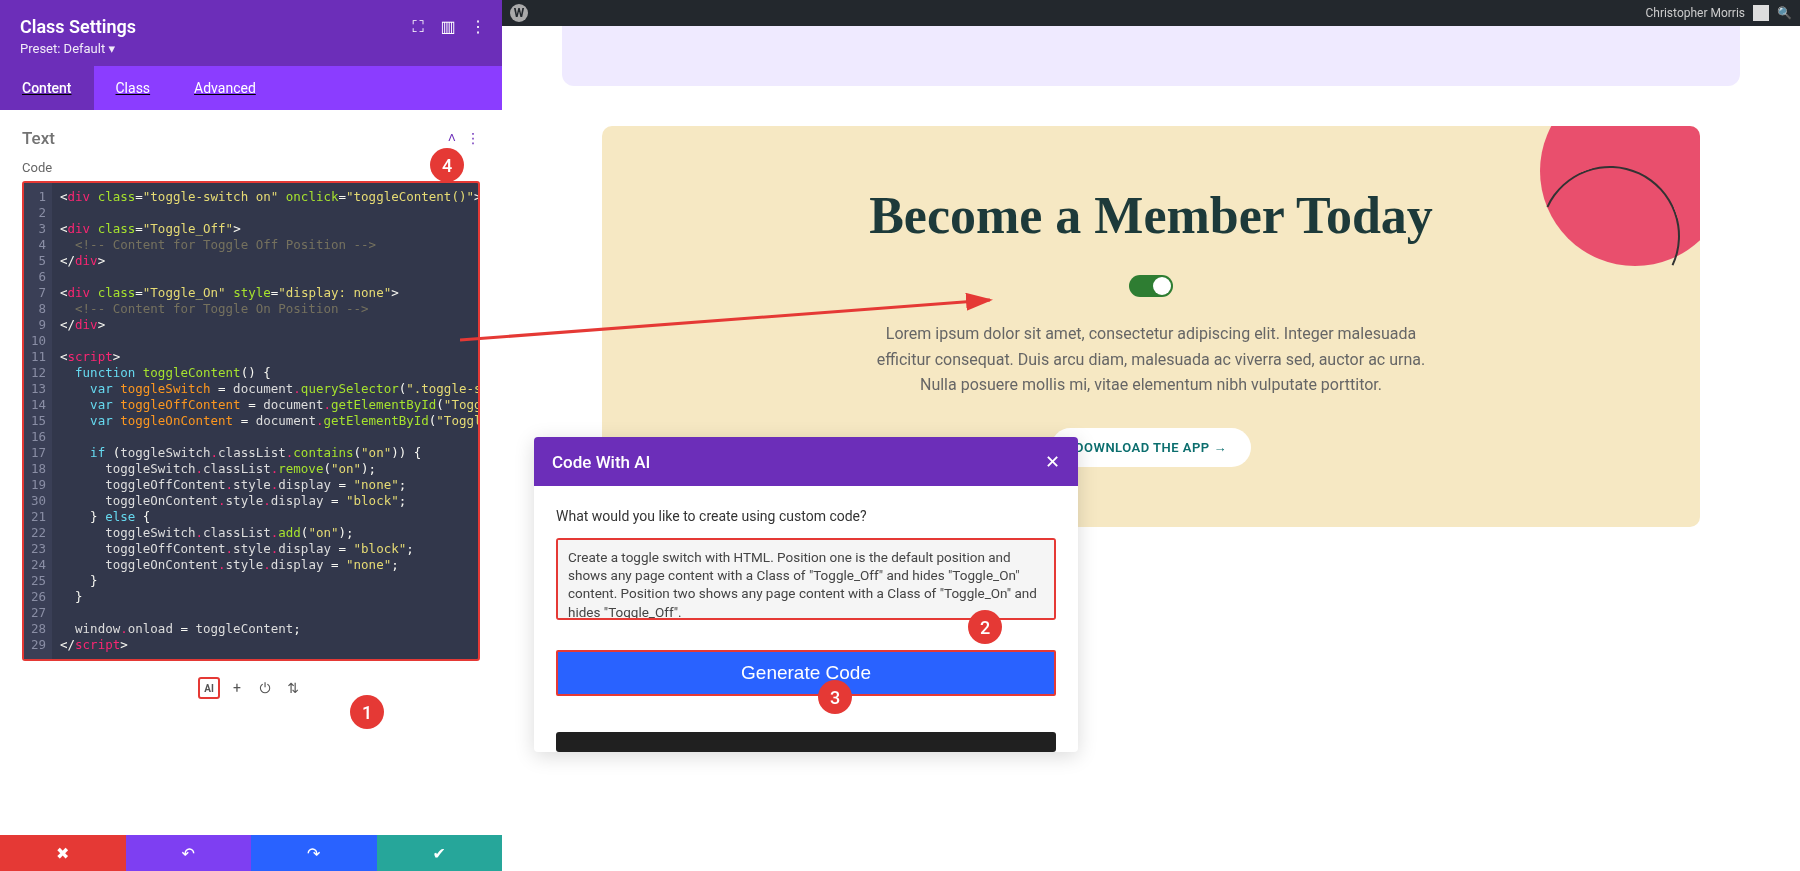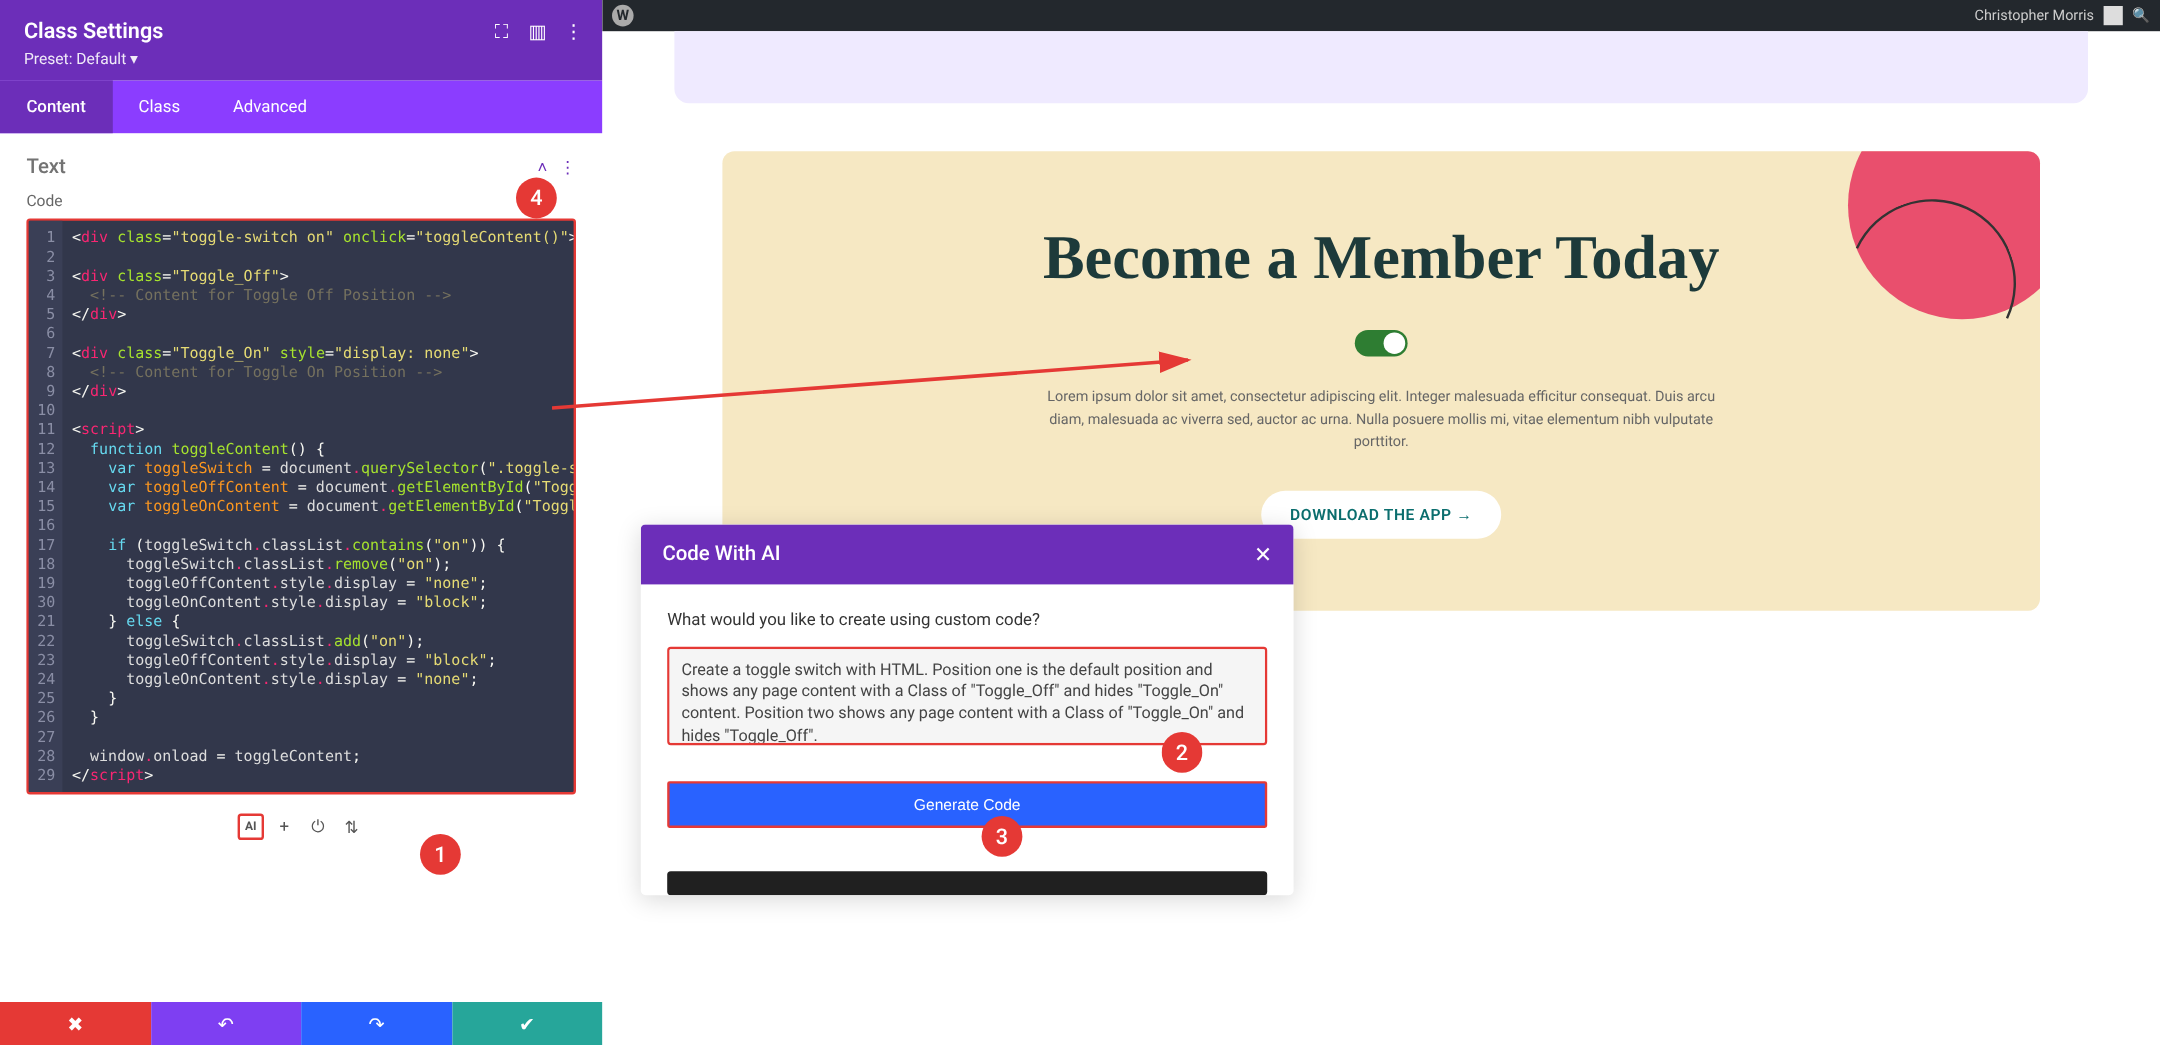--- a/index.html
+++ b/index.html
@@ -6,21 +6,21 @@
 body { font-family: -apple-system, BlinkMacSystemFont, "Segoe UI", Roboto, sans-serif; background: #fff; overflow: hidden; width: 1800px; height: 871px; position: relative; }
 
 
 .left-panel { position: absolute; left: 0; top: 0; width: 502px; height: 871px; background: #fff; }
 .panel-header { background: #6c2eb9; color: #fff; padding: 16px 20px 10px; position: relative; }
 .panel-title { font-size: 18px; font-weight: 600; }
 .panel-preset { font-size: 13px; opacity: 0.9; margin-top: 4px; }
 .header-icons { position: absolute; right: 16px; top: 18px; display: flex; gap: 14px; }
 .header-icon { width: 16px; height: 16px; display: flex; align-items: center; justify-content: center; color: #fff; font-size: 16px; cursor: pointer; }
 
-.tabs { background: #8b3dff; display: flex; }
+.tabs { background: #8b3dff; display: flex; text-decoration: underline; }
 .tab { padding: 14px 22px; color: #fff; font-size: 14px; cursor: pointer; }
 .tab.active { background: #6c2eb9; font-weight: 500; }
 
 .section { padding: 18px 22px 8px; }
 .section-header { display: flex; justify-content: space-between; align-items: center; margin-bottom: 12px; }
 .section-title { color: #737373; font-size: 17px; font-weight: 500; }
 .section-icons { display: flex; gap: 10px; color: #6c2eb9; }
 .section-icons span { cursor: pointer; font-size: 14px; }
 
 .code-label { font-size: 13px; color: #666; margin-bottom: 6px; }
@@ -61,32 +61,32 @@
 
 .preview-top-bg { background: #efeaff; height: 60px; margin: 0 60px; border-radius: 0 0 12px 12px; }
 .hero { background: #f6e8c3; margin: 40px 100px 0; border-radius: 10px; padding: 60px 40px 60px; text-align: center; position: relative; overflow: hidden; }
 .hero-title { font-family: Georgia, serif; font-size: 52px; font-weight: 700; color: #1d3a3a; }
 .pink-shape { position: absolute; right: -30px; top: -50px; width: 190px; height: 190px; background: #e94f6d; border-radius: 50%; }
 .arc { position: absolute; right: 20px; top: 40px; width: 140px; height: 140px; border: 2px solid #333; border-radius: 50%; border-left-color: transparent; border-bottom-color: transparent; transform: rotate(-20deg); }
 
 .toggle-switch { width: 44px; height: 22px; background: #2e7d32; border-radius: 11px; margin: 30px auto 24px; position: relative; }
 .toggle-knob { width: 18px; height: 18px; background: #fff; border-radius: 50%; position: absolute; right: 2px; top: 2px; }
 
-.hero-desc { color: #666; font-size: 12px; line-height: 1.6; max-width: 560px; margin: 0 auto; }
+.hero-desc { color: #666; font-size: 16px; line-height: 1.6; max-width: 560px; margin: 0 auto; }
 .cta-btn { background: #fff; border-radius: 22px; padding: 12px 24px; display: inline-block; margin-top: 30px; color: #0b6e6e; font-weight: 600; font-size: 13px; letter-spacing: 0.5px; }
 
 
 .ai-dialog { position: absolute; left: 534px; top: 437px; width: 544px; background: #fff; box-shadow: 0 4px 20px rgba(0,0,0,0.15); border-radius: 4px; overflow: hidden; }
 .ai-header { background: #6c2eb9; color: #fff; padding: 14px 18px; display: flex; justify-content: space-between; align-items: center; }
 .ai-title { font-size: 17px; font-weight: 500; }
 .ai-close { cursor: pointer; font-size: 18px; }
 .ai-body { padding: 22px; }
 .ai-prompt-label { font-size: 14px; color: #333; margin-bottom: 14px; }
 .ai-textarea { width: 100%; background: #f5f5f5; border: 2px solid #e53935; border-radius: 3px; padding: 8px 10px; font-size: 13.5px; color: #444; line-height: 1.35; resize: none; font-family: inherit; height: 82px; }
-.ai-generate { width: 100%; background: #2962ff; color: #fff; border: 2px solid #e53935; padding: 10px; font-size: 13px; margin-top: 26px; cursor: pointer; border-radius: 2px; }
+.ai-generate { width: 100%; background: #2962ff; color: #fff; border: 2px solid #e53935; padding: 10px; font-size: 19px; margin-top: 26px; cursor: pointer; border-radius: 2px; }
 .ai-generate-inner { display: inline-block; }
 .dark-block { background: #202020; height: 20px; margin: 14px 22px 0; border-radius: 3px; }
 
 
 .arrow-svg { position: absolute; left: 460px; top: 280px; pointer-events: none; }
 
 
 .marker { position: absolute; width: 34px; height: 34px; background: #e53935; border-radius: 50%; color: #fff; display: flex; align-items: center; justify-content: center; font-size: 18px; font-weight: 500; z-index: 50; }
 .m1 { left: 350px; top: 695px; }
 .m2 { left: 968px; top: 610px; }

